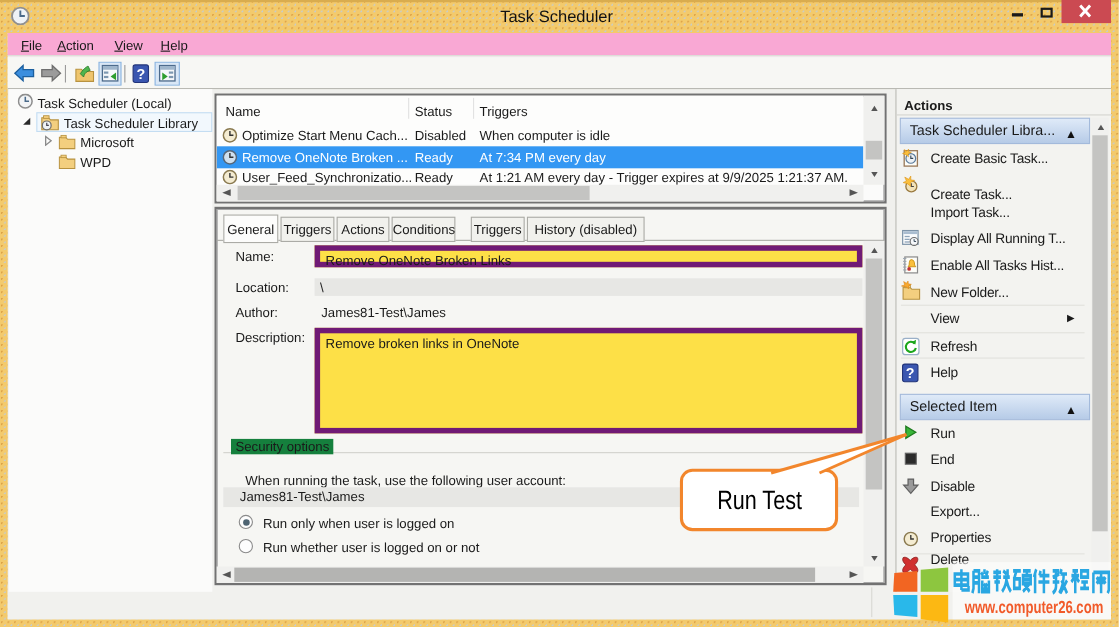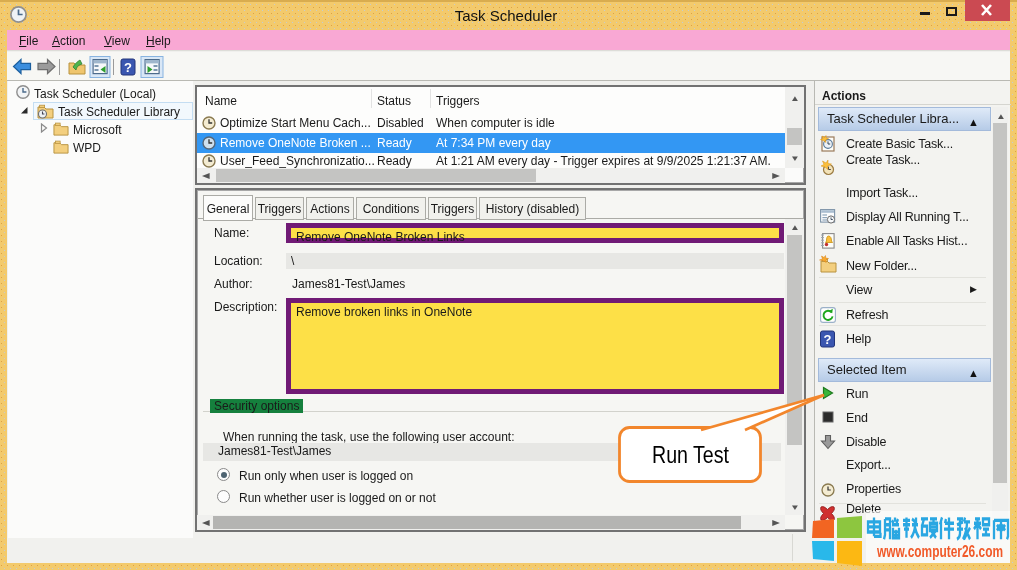--- a/index.html
+++ b/index.html
@@ -176,21 +176,21 @@
       <div class="arr" style="right:5px;top:3px;">▶</div>
     </div>
   </div>
 
   <div class="frame formframe dots">
 
     <div class="abs" style="left:0;top:28px;width:607px;height:1px;background:#ababa6;"></div>
     <div class="tab tabsel" style="left:6px;width:50px;">General</div>
     <div class="tab" style="left:58px;width:49px;">Triggers</div>
     <div class="tab" style="left:109px;width:48px;">Actions</div>
-    <div class="tab" style="left:159px;width:70px;">Conditions</div>
+    <div class="tab" style="left:159px;width:58px;">Conditions</div>
     <div class="tab" style="left:231px;width:49px;">Triggers</div>
     <div class="tab" style="left:282px;width:107px;">History (disabled)</div>
 
     <div class="lbl" style="left:17px;top:36px;">Name:</div>
     <div class="field" style="left:89px;top:33px;width:498px;height:20px;">Remove OneNote Broken Links</div>
     <div class="lbl" style="left:17px;top:64px;">Location:</div>
     <div class="strip" style="left:89px;top:63px;width:498px;height:16px;">\</div>
     <div class="lbl" style="left:17px;top:87px;">Author:</div>
     <div class="lbl" style="left:95px;top:87px;">James81-Test\James</div>
     <div class="lbl" style="left:17px;top:110px;">Description:</div>
@@ -218,21 +218,21 @@
   </div>
 
   <div class="rpanel dots">
     <div class="abs" style="left:7px;top:8px;font-weight:bold;">Actions</div>
     <div class="abs" style="left:0;top:23px;width:196px;height:1px;background:#d5d5d0;"></div>
     <div class="hdrblue" style="top:26px;">Task Scheduler Libra...<span style="position:absolute;right:11px;top:4px;font-size:11px;color:#111;">▲</span></div>
 
     <div class="arow" style="top:51px;">
         <span class="atxt">Create Basic Task...</span>
       </div>
-    <div class="arow" style="top:67px;text-align:right;">
+    <div class="arow" style="top:84px;text-align:right;">
         <span class="atxt">Create Task...</span>
       </div>
     <div class="arow" style="top:100px;">
         <span class="atxt">Import Task...</span>
       </div>
     <div class="arow" style="top:124px;">
         <span class="atxt">Display All Running T...</span>
       </div>
     <div class="arow" style="top:148px;">
         <span class="atxt">Enable All Tasks Hist...</span>

